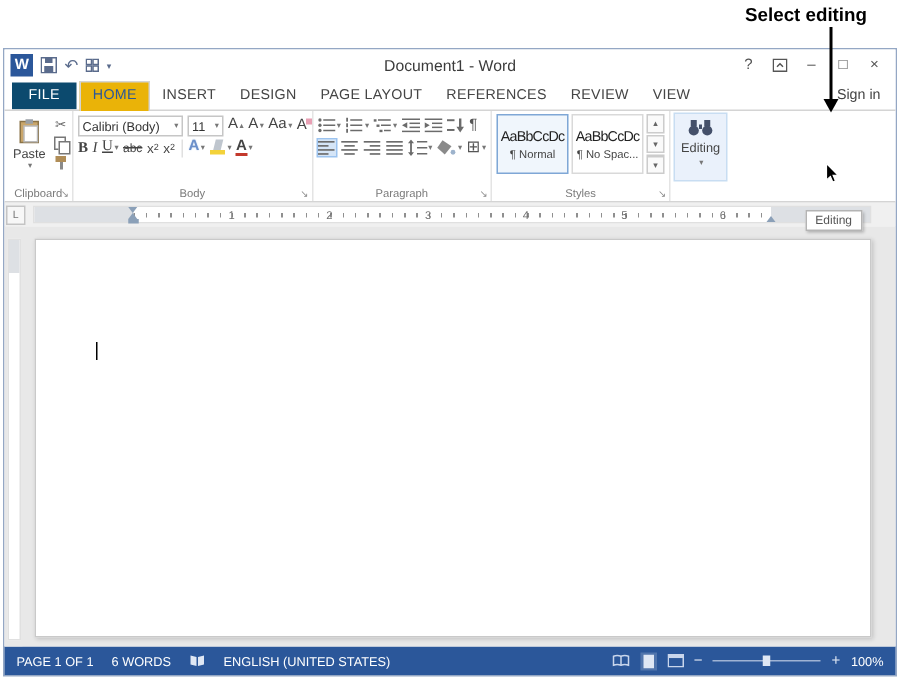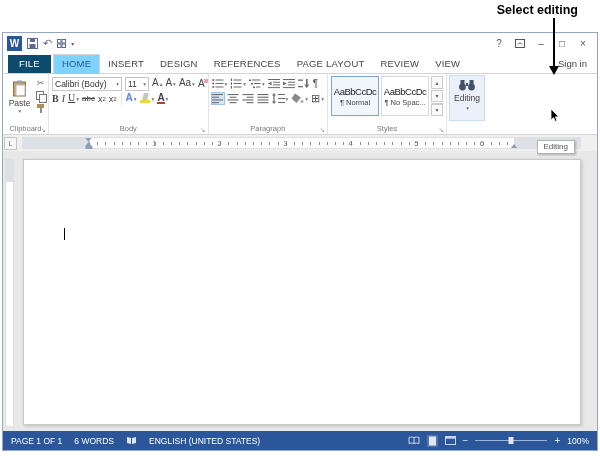--- a/index.html
+++ b/index.html
@@ -24,21 +24,21 @@
   .mini-arr { font-size:6px; color:#5a6b8c; }
   .win-title { position:absolute; left:0; right:0; text-align:center; font-size:10.5px; color:#3b3b3b; }
   .win-controls { margin-left:auto; display:flex; align-items:center; gap:1px; z-index:2; }
   .win-btn { width:20px; height:16px; display:flex; align-items:center; justify-content:center;
              font-size:10px; color:#555; }
 
   
   .tabrow { height:19px; display:flex; align-items:flex-end; padding-left:5px; background:#fff; font-size:9.5px; }
   .tab { padding:3px 8px 4px; color:#454545; letter-spacing:.2px; }
   .tab.file { background:#0c4a6e; color:#fff; padding:3px 11px 4px; margin-right:2px; }
-  .tab.active { color:#2b579a; background:#7dd3fc; border:1px solid #d4d4d4; border-bottom:none;
+  .tab.active { color:#2b579a; background:#eab308; border:1px solid #d4d4d4; border-bottom:none;
                 margin-bottom:-1px; padding-bottom:5px; position:relative; z-index:3; }
   .signin { margin-left:auto; margin-right:10px; color:#444; font-size:9.5px; align-self:center; }
 
   
   .ribbon { height:62px; border-top:1px solid #d4d4d4; border-bottom:1px solid #d4d4d4; background:#fff;
             display:flex; align-items:stretch; position:relative; z-index:2; }
   .group { position:relative; padding:2px 3px 13px; border-right:1px solid #e4e4e4; display:flex; flex-direction:column; }
   .group-label { position:absolute; bottom:1px; left:0; right:0; text-align:center; font-size:7.5px; color:#7a7a7a; }
   .launcher { position:absolute; bottom:1px; right:2px; font-size:6.5px; color:#8a8a8a; line-height:1; }
   .arr { font-size:5.5px; color:#777; margin-left:1px; }
@@ -179,41 +179,42 @@
               <rect x="0.5" y="0.5" width="3.5" height="3.5" fill="none" stroke="#5a6b8c"></rect>
               <rect x="5" y="0.5" width="3.5" height="3.5" fill="none" stroke="#5a6b8c"></rect>
               <rect x="0.5" y="5" width="3.5" height="3.5" fill="none" stroke="#5a6b8c"></rect>
               <rect x="5" y="5" width="3.5" height="3.5" fill="none" stroke="#5a6b8c"></rect>
             </svg>
         </span>
         <span class="qbtn">
             <span class="mini-arr">▾</span>
           </span>
       </div>
+      <div class="win-title">Document1 - Word</div>
       <div class="win-controls">
         <span class="win-btn">?</span>
         <span class="win-btn">
           <svg width="10" height="9">
               <rect x="0.5" y="0.5" width="9" height="8" fill="none" stroke="#555"></rect>
               <polyline points="3,5.5 5,3.5 7,5.5" fill="none" stroke="#555"></polyline>
             </svg>
         </span>
         <span class="win-btn">–</span>
         <span class="win-btn">□</span>
         <span class="win-btn">×</span>
       </div>
     </div>
 
     <div class="tabrow">
       <span class="tab file">FILE</span>
       <span class="tab active">HOME</span>
       <span class="tab">INSERT</span>
       <span class="tab">DESIGN</span>
+      <span class="tab">PAGE LAYOUT</span>
       <span class="tab">REFERENCES</span>
-      <span class="tab">PAGE LAYOUT</span>
       <span class="tab">REVIEW</span>
       <span class="tab">VIEW</span>
       <span class="signin">Sign in</span>
     </div>
 
     <div class="ribbon">
 
       <div class="group g-clip">
         <div class="top">
           <div class="paste">

